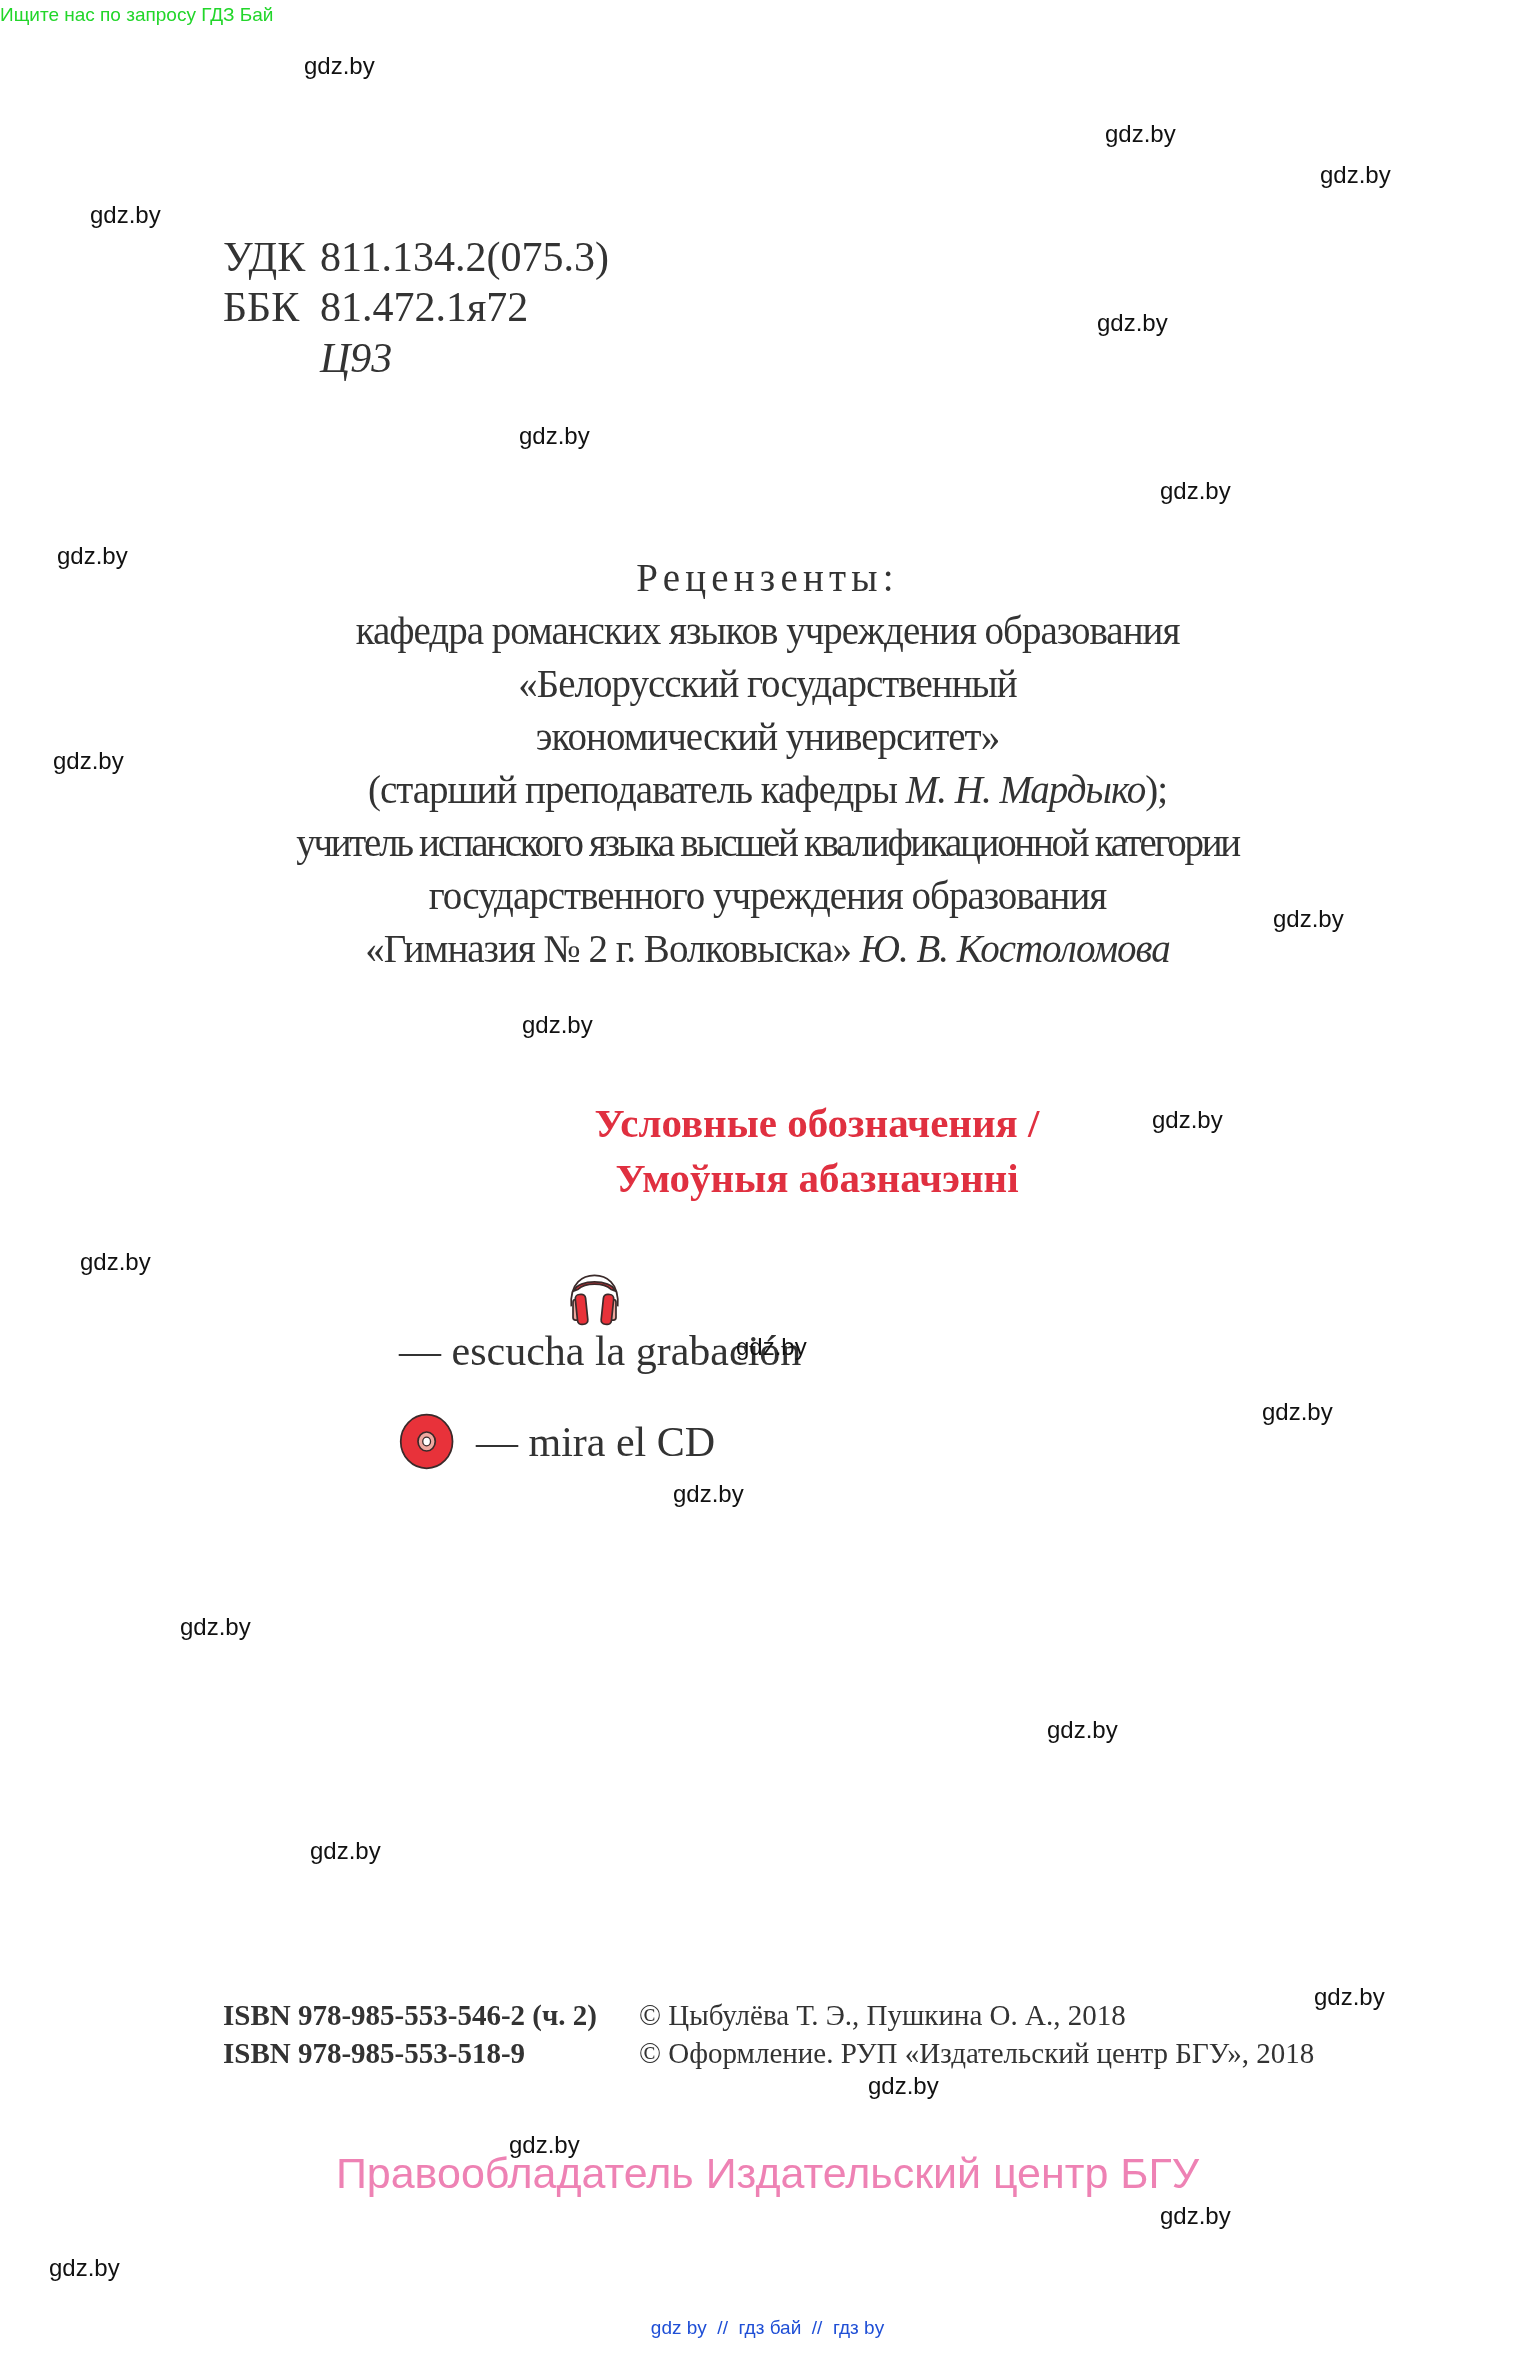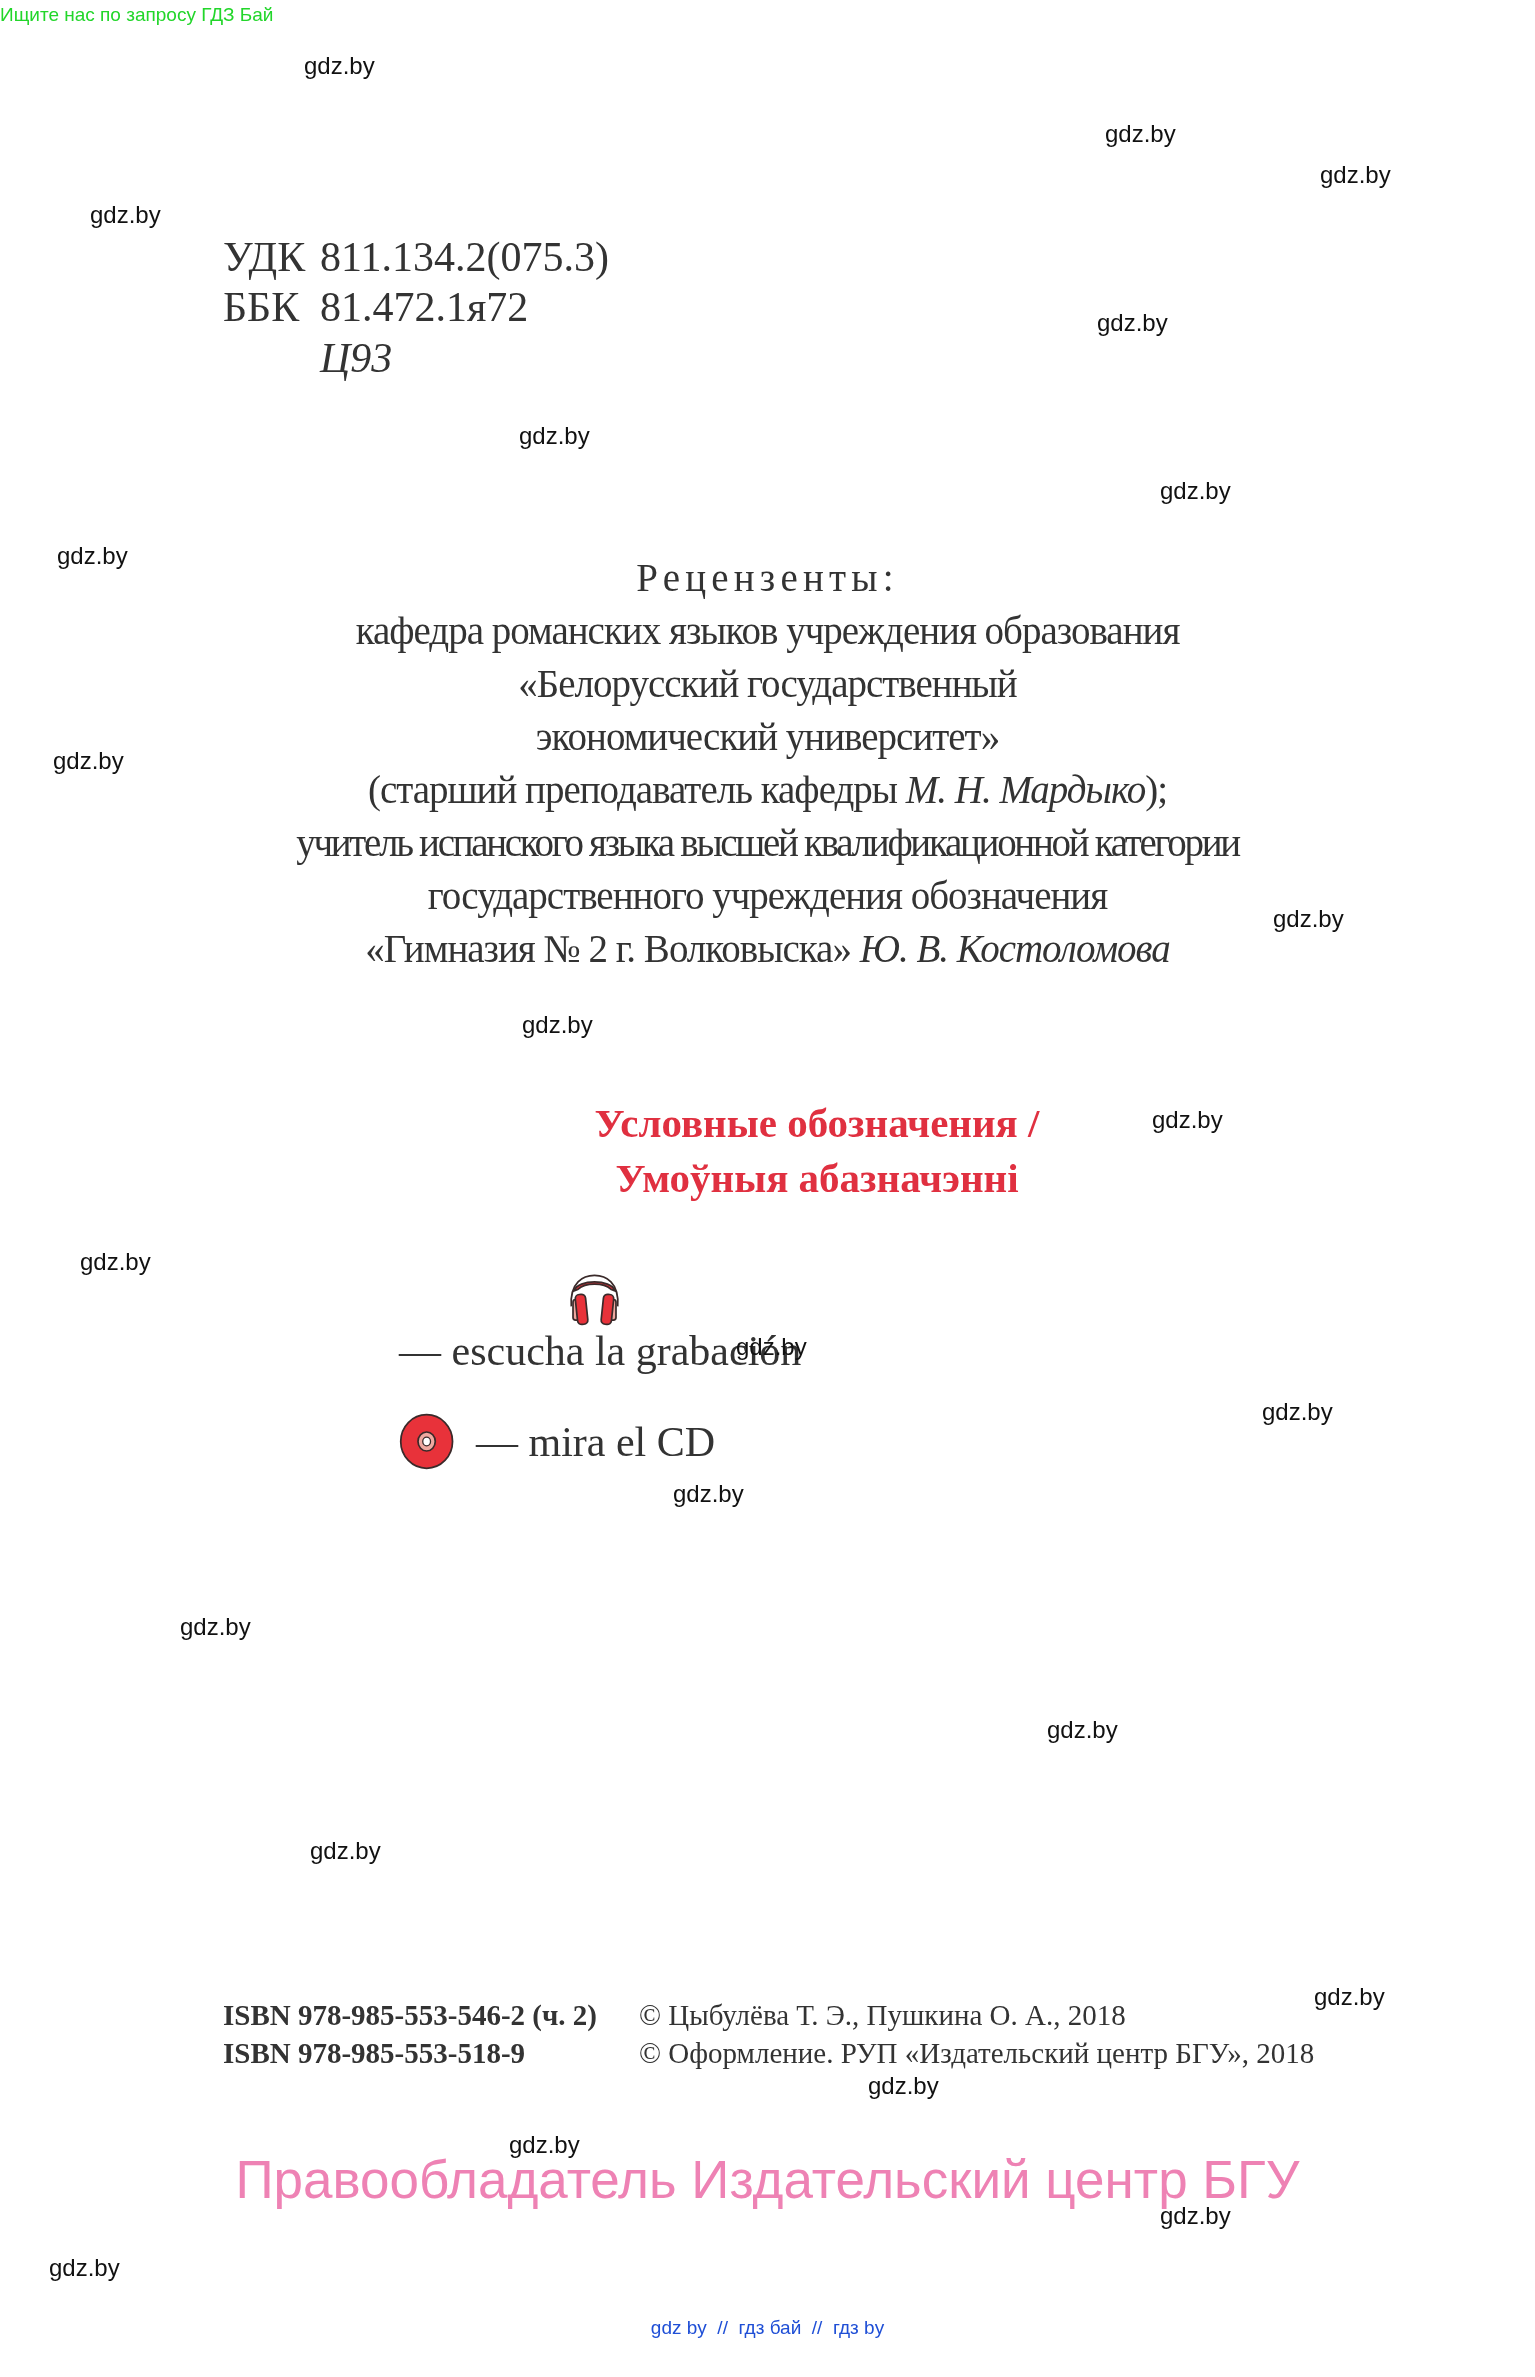--- a/index.html
+++ b/index.html
@@ -19,21 +19,21 @@
   #reviewers .cond { letter-spacing: -1px; }
 
   #legend-title { left: 546px; width: 542px; top: 1096px; text-align: center; font-size: 41px; line-height: 55px; font-weight: bold; color: #e03040; }
 
   .legend-row { left: 399px; font-size: 42px; display: flex; align-items: center; }
   .legend-row svg { margin-right: 12px; }
 
   .isbn { font-size: 29px; line-height: 38px; }
   .isbn b { font-weight: bold; color: #333; }
 
-  #rights { left: 0; width: 1535px; top: 2149px; text-align: center; font-size: 53px; color: #ee82b4; }
+  #rights { left: 0; width: 1535px; top: 2149px; text-align: center; font-size: 43px; color: #ee82b4; }
 
   #footer-links { left: 0; width: 1535px; top: 2317px; text-align: center; font-size: 19px; color: #1f4fd6; }
 
   .wm { font-family: "Liberation Sans", "DejaVu Sans", sans-serif; font-size: 24px; color: #111; position: absolute; white-space: nowrap; }
 </style>
 </head>
 <body>
 
 <div id="top-banner" class="abs sans">Ищите нас по запросу ГДЗ Бай</div>
 
@@ -47,21 +47,21 @@
   <span class="lbl"></span><span>Ц93</span>
 </div>
 
 <div id="reviewers" class="abs serif">
   <div class="heading">Рецензенты:</div>
   <div class="cond">кафедра романских языков учреждения образования</div>
   <div class="cond">«Белорусский государственный</div>
   <div class="cond">экономический университет»</div>
   <div class="cond"><span>(старший преподаватель кафедры </span><span class="it">М. Н. Мардыко</span><span>);</span></div>
   <div class="cond" style="letter-spacing:-2.3px;">учитель испанского языка высшей квалификационной категории</div>
-  <div class="cond">государственного учреждения обозначения</div>
+  <div class="cond">государственного учреждения образования</div>
   <div class="cond"><span>«Гимназия № 2 г. Волковыска» </span><span class="it">Ю. В. Костоломова</span></div>
 </div>
 
 <div id="legend-title" class="abs serif">
   <div>Условные обозначения /</div>
   <div>Умоўныя абазначэнні</div>
 </div>
 
 <div class="abs serif legend-row" style="top:1272px;flex-direction:column;">
   <svg width="57" height="55" viewBox="0 0 66 64">

